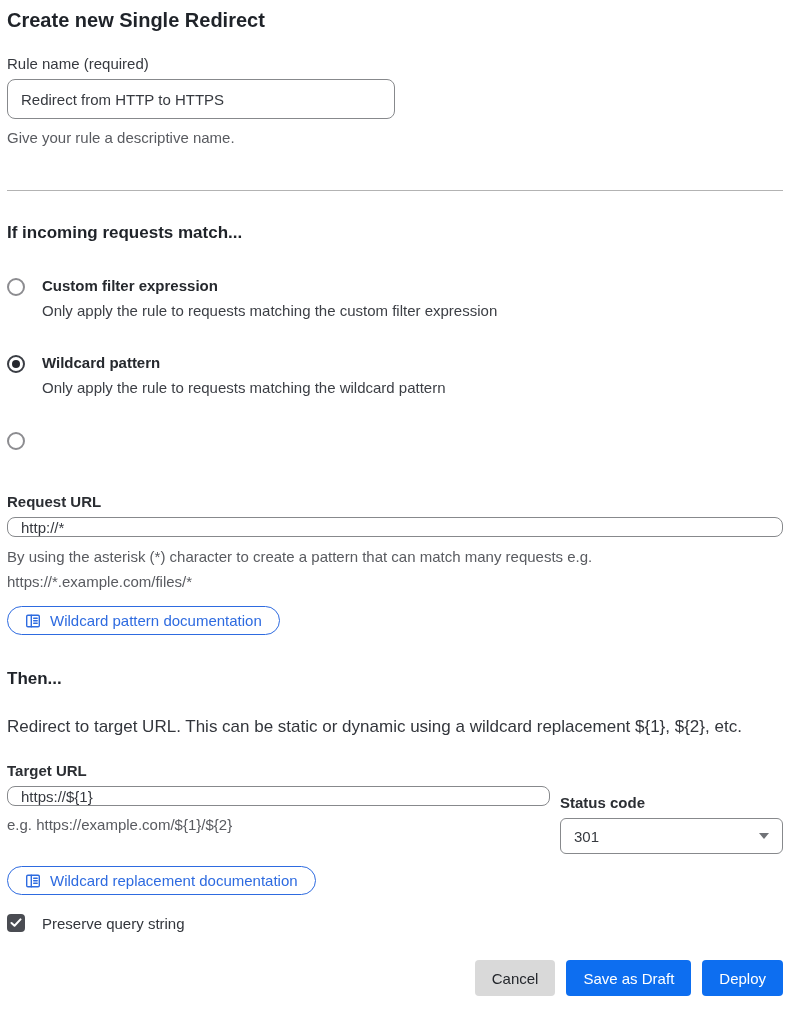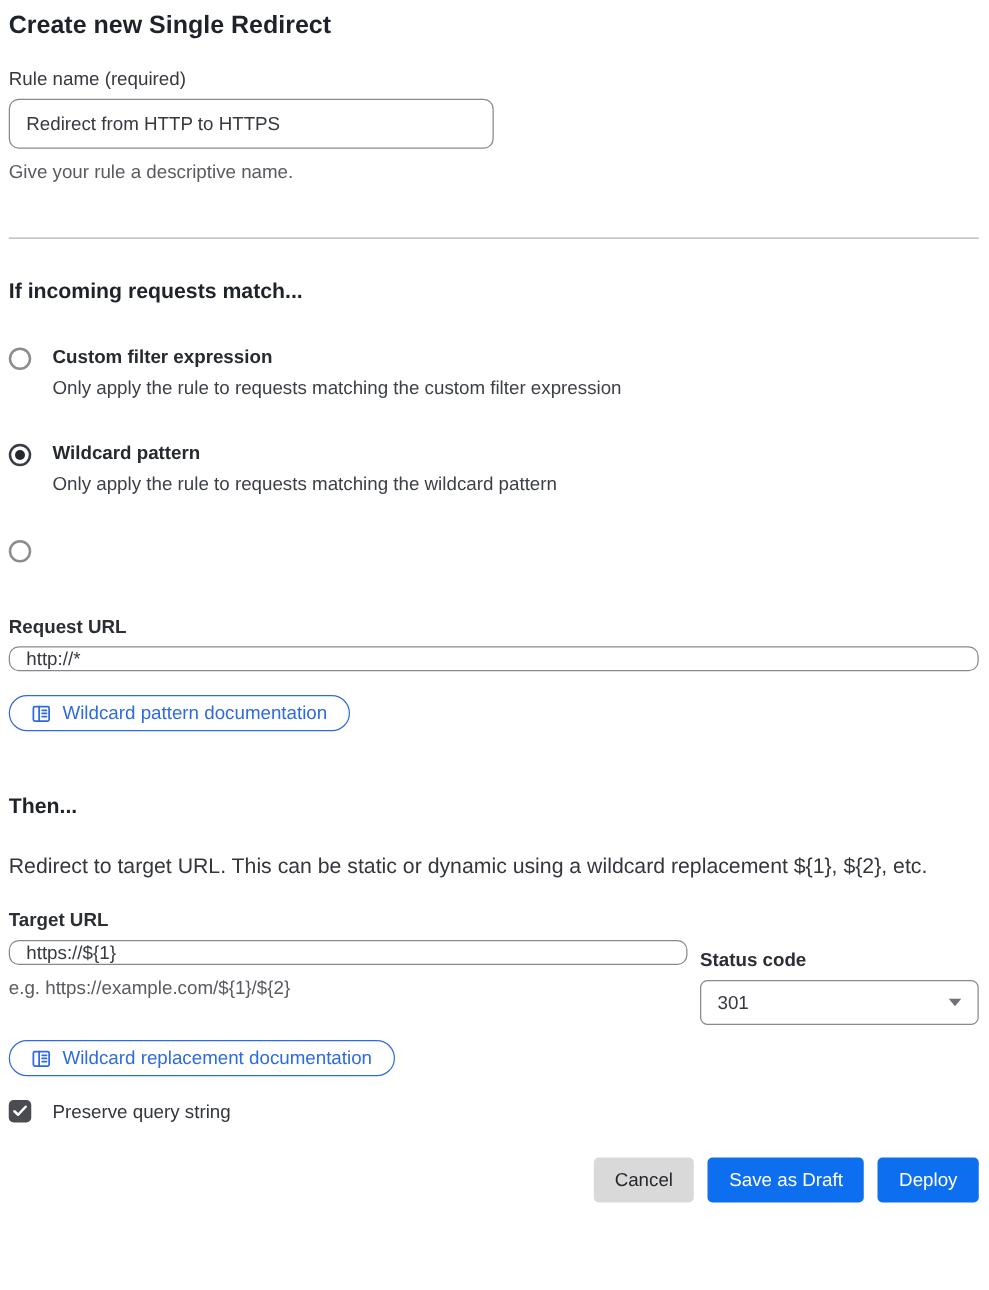--- a/index.html
+++ b/index.html
@@ -185,36 +185,38 @@
 
     <div class="radio-option">
       <span class="radio-circle"></span>
     </div>
 
   </div>
 
   <div class="field-label semibold" style="margin-top:43px">Request URL</div>
   <input class="text-input full-input" type="text" value="http://*" style="">
   <div class="help-text" style="margin-top:7px">
+    <span style="display:block">By using the asterisk (*) character to create a pattern that can match many requests e.g.</span>
+    <span style="display:block">https://*.example.com/files/*</span>
   </div>
 
   <button class="doc-btn">
     <span>
       <svg width="16" height="16" viewBox="0 0 16 16" fill="none" stroke="#2e6be0" stroke-width="1.4" stroke-linecap="round">
         <rect x="1.7" y="2.2" width="12.6" height="11.6" rx="1.2"></rect>
         <line x1="6.3" y1="2.2" x2="6.3" y2="13.8"></line>
         <line x1="8.7" y1="5.2" x2="12.2" y2="5.2"></line>
         <line x1="8.7" y1="7.7" x2="12.2" y2="7.7"></line>
         <line x1="8.7" y1="10.2" x2="12.2" y2="10.2"></line>
       </svg>
     </span>
     <span>Wildcard pattern documentation</span>
   </button>
 
-  <h2 class="section-heading" style="margin-top:48px">Then...</h2>
+  <h2 class="section-heading" style="margin-top:32px">Then...</h2>
 
   <p class="then-desc">Redirect to target URL. This can be static or dynamic using a wildcard replacement ${1}, ${2}, etc.</p>
 
   <div class="target-row">
     <div class="target-col">
       <div class="field-label semibold">Target URL</div>
       <input class="text-input full-input" type="text" value="https://${1}" style="">
       <div class="help-text">e.g. https://example.com/${1}/${2}</div>
     </div>
     <div class="status-col">

